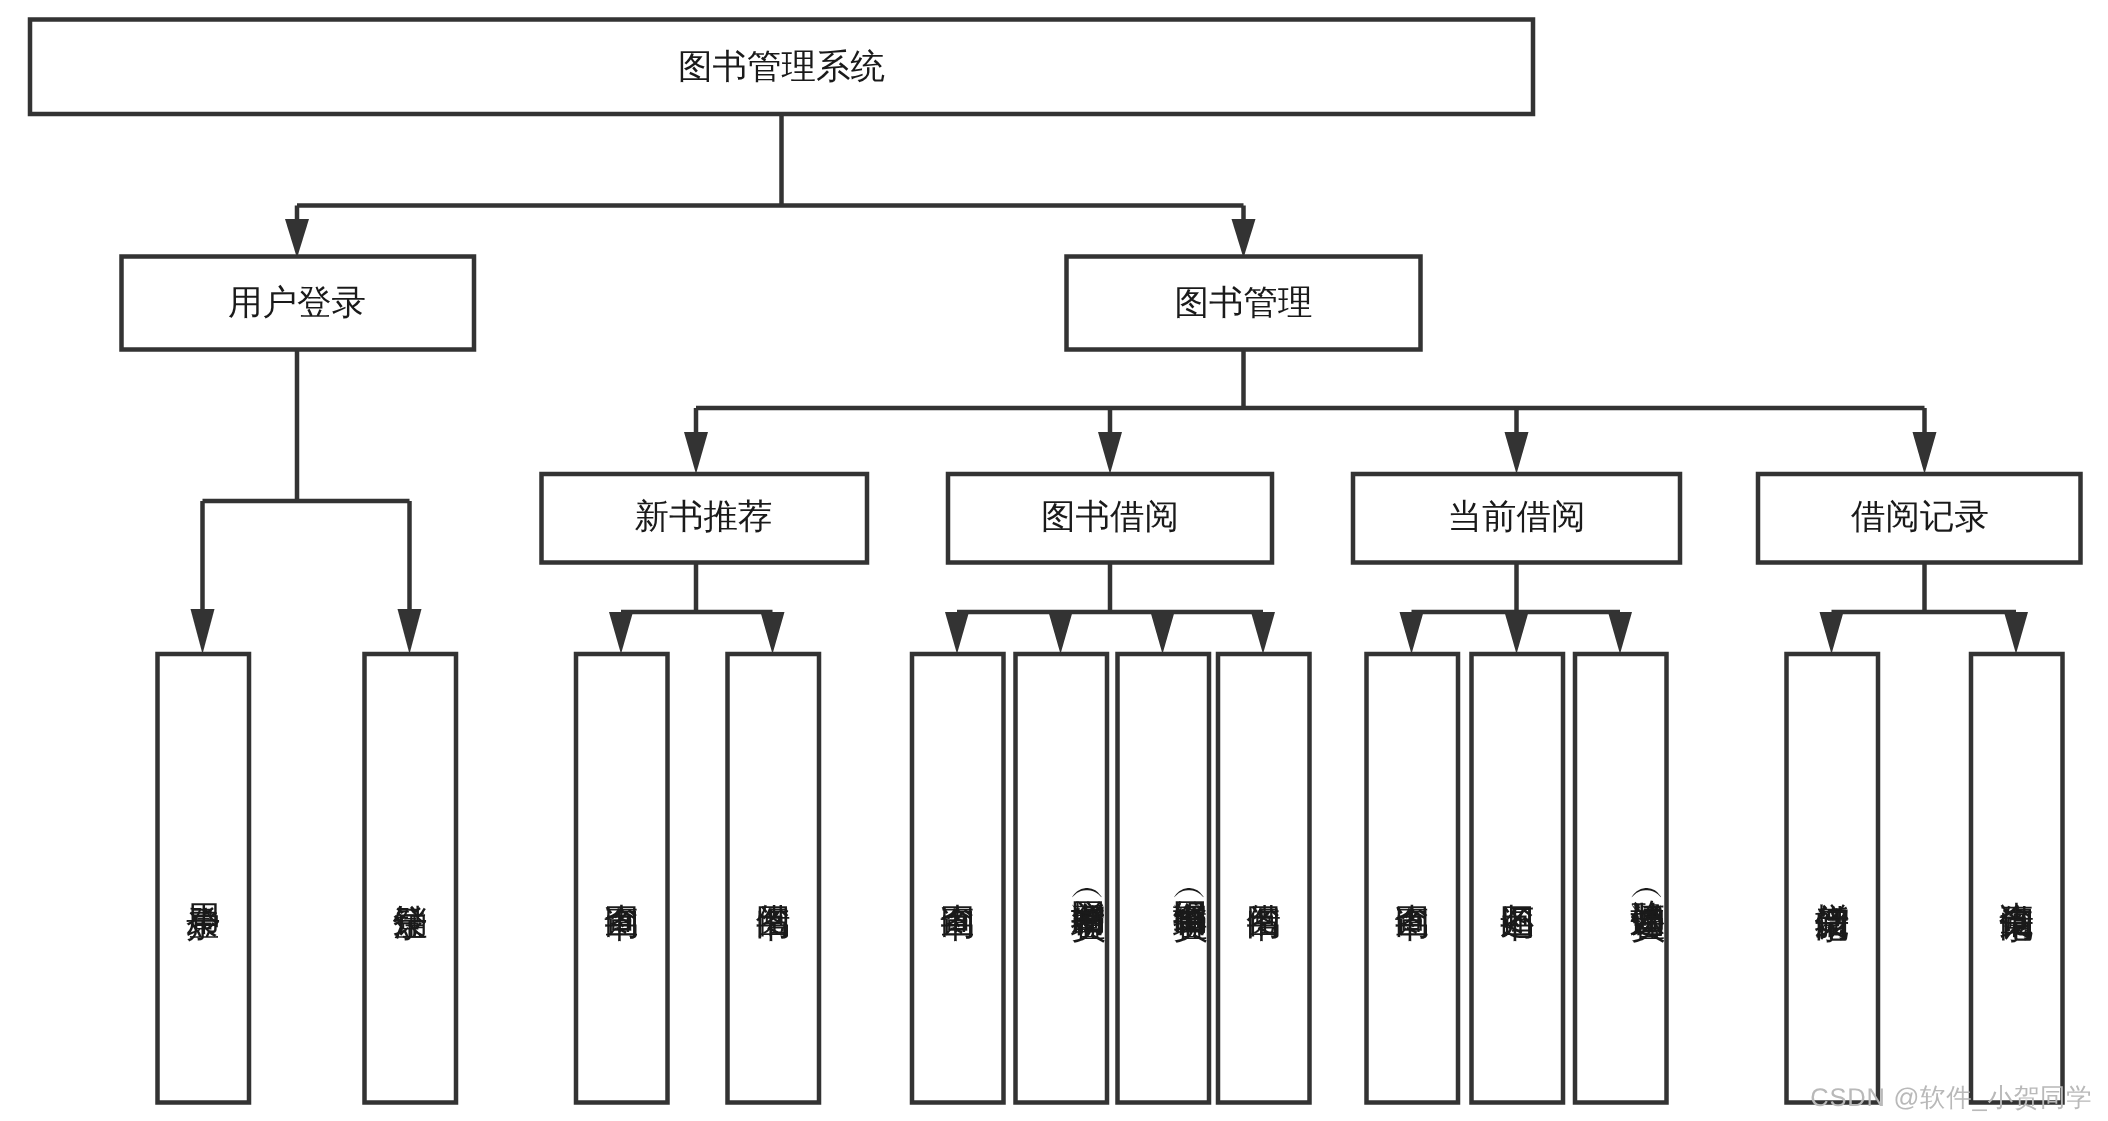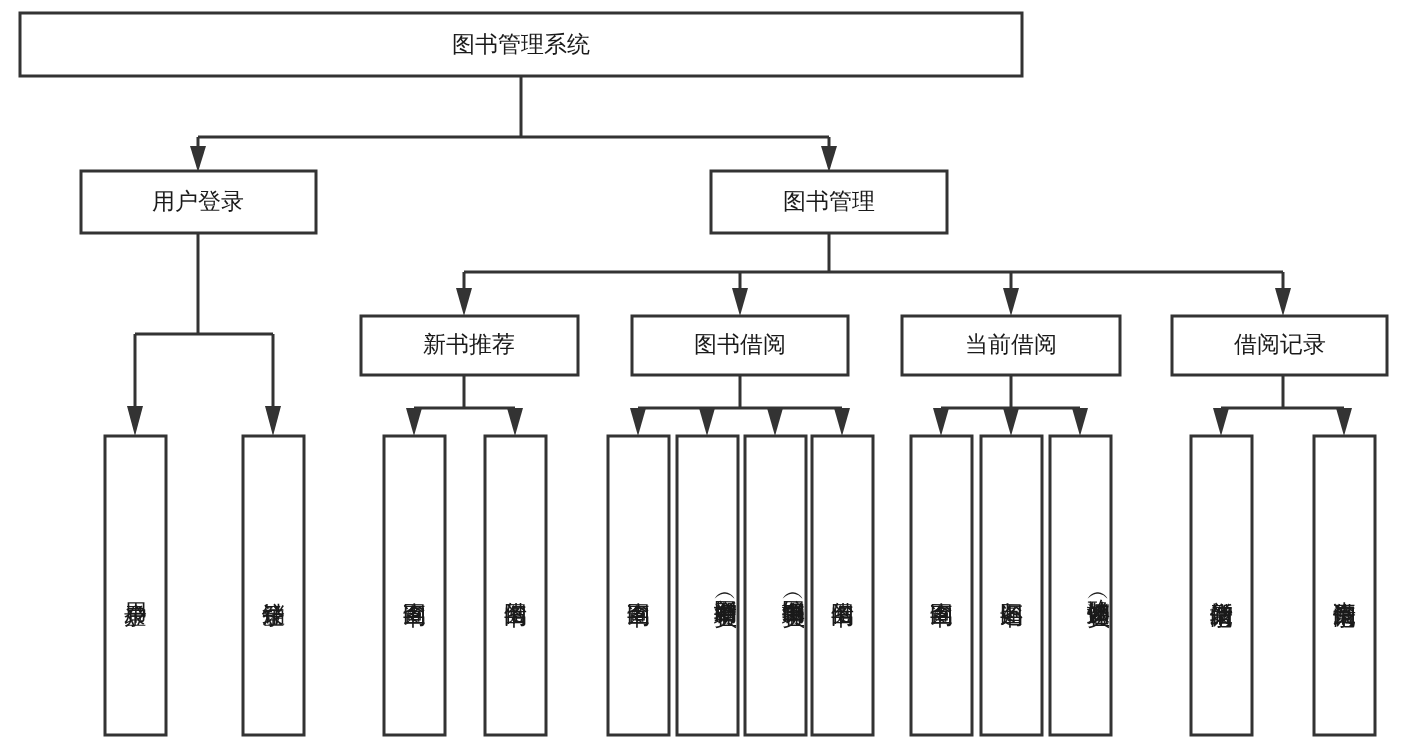--- a/index.html
+++ b/index.html
@@ -220,14 +220,15 @@
   <div class="node-label-v" style="left:745px; top:436px; width:61px; height:299px; align-items:flex-start;">编辑图书（管理员）</div>
   <div class="node-label-v" style="left:812px; top:436px; width:61px; height:299px;">借阅图书</div>
 
   <div class="node-label-v" style="left:911px; top:436px; width:61px; height:299px;">查询图书</div>
   <div class="node-label-v" style="left:981px; top:436px; width:61px; height:299px;">归还图书</div>
   <div class="node-label-v" style="left:1050px; top:436px; width:61px; height:299px; align-items:flex-start;">确认归还（管理员）</div>
 
   <div class="node-label-v" style="left:1191px; top:436px; width:61px; height:299px;">新增借阅记录</div>
   <div class="node-label-v" style="left:1314px; top:436px; width:61px; height:299px;">查询借阅记录</div>
 
+  <div class="watermark">CSDN @软件_小贺同学</div>
 
 </div>
 
 </body></html>

